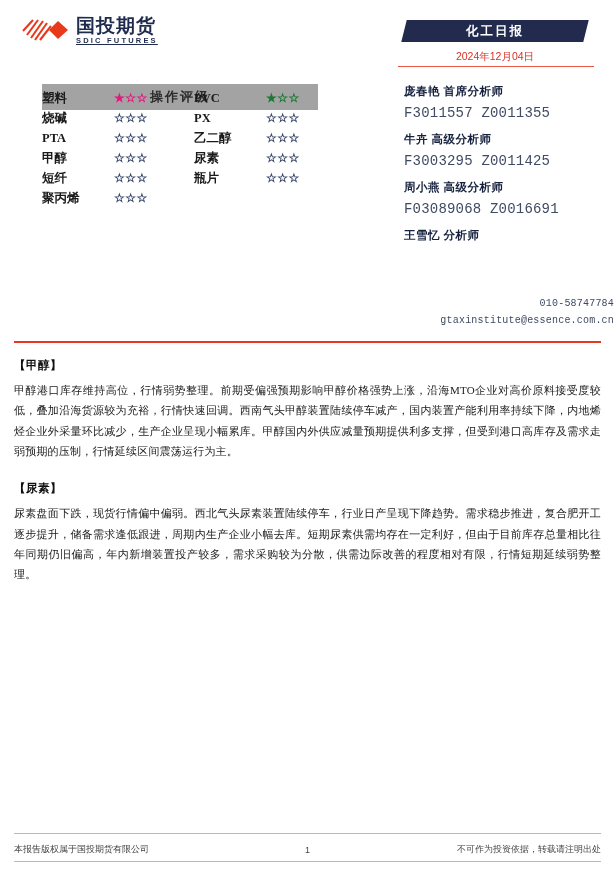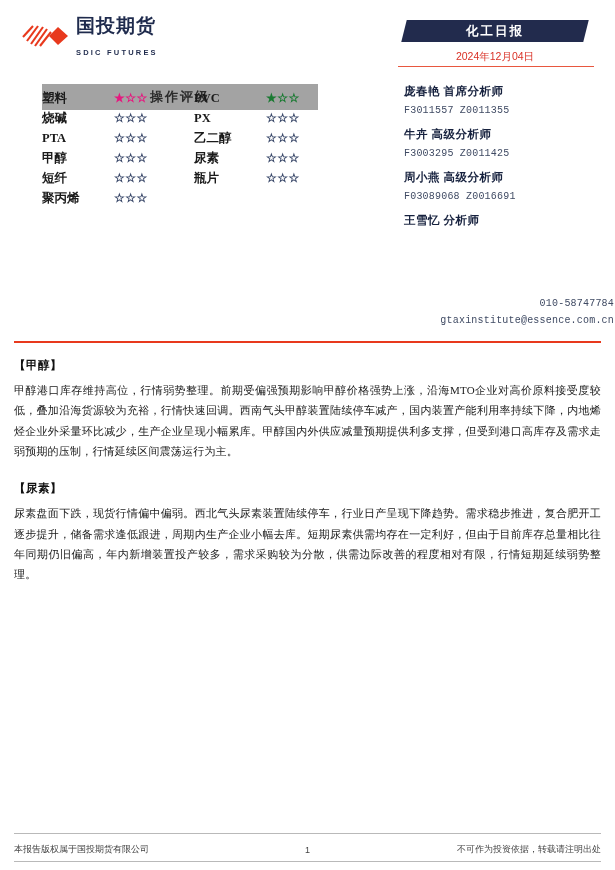--- a/index.html
+++ b/index.html
@@ -40,36 +40,36 @@
     width: 48px;
     height: 26px;
     position: relative;
     flex: none;
   }
   .logo-text-wrap {
     display: flex;
     flex-direction: column;
     justify-content: center;
     line-height: 1;
-    gap: 12px;
   }
   .logo-cn {
     font-family: "Liberation Serif", "DejaVu Serif", serif;
     font-weight: bold;
     font-size: 19px;
     letter-spacing: 1px;
     color: #1f2b4d;
   }
   .logo-en {
     font-family: "Liberation Sans", sans-serif;
     font-size: 7.5px;
     font-weight: bold;
     letter-spacing: 2.2px;
     color: #1f2b4d;
     margin-top: 2px;
+    text-decoration: underline;
   }
 
   
   .rating-title-bar {
     position: absolute;
     left: 42px;
     top: 68px;
     width: 276px;
     height: 26px;
     background: #a3a3a3;
@@ -164,21 +164,21 @@
   }
   .analyst-name {
     font-size: 11.5px;
     font-weight: bold;
     color: #16213e;
     margin-bottom: 6px;
     letter-spacing: 0.5px;
   }
   .analyst-code {
     font-family: "Liberation Mono", "DejaVu Sans Mono", monospace;
-    font-size: 10px;
+    font-size: 14px;
     color: #3f4a63;
     margin-bottom: 11px;
     letter-spacing: 0.2px;
   }
   .contact-block {
     position: absolute;
     left: 404px;
     top: 298px;
     width: 210px;
   }

